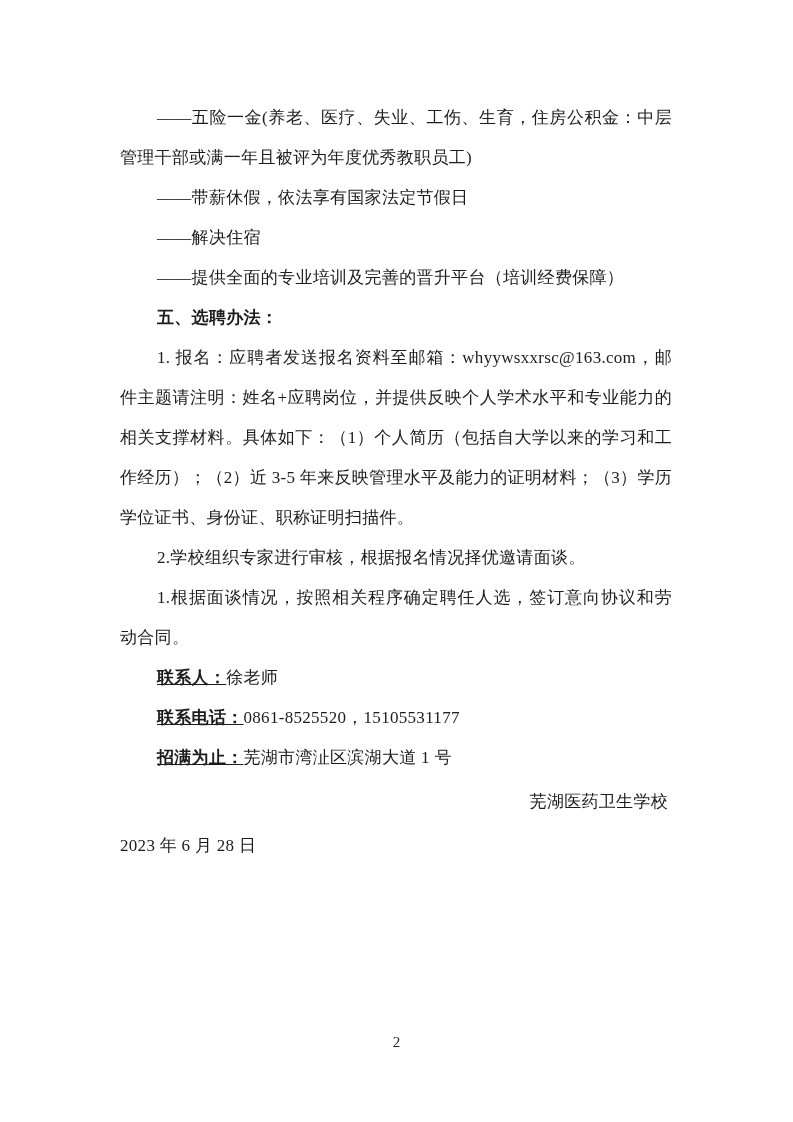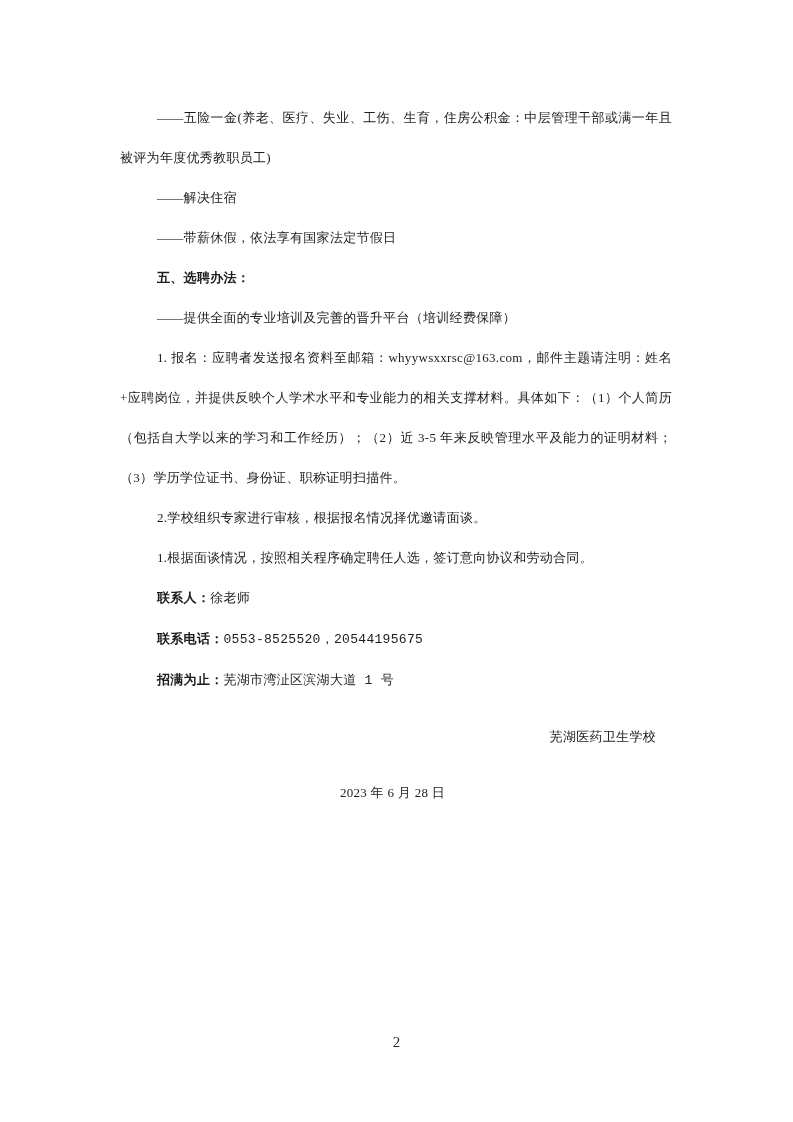--- a/index.html
+++ b/index.html
@@ -14,87 +14,87 @@
     background: #ffffff;
     color: #1c1c1c;
     font-family: "Liberation Serif", "DejaVu Serif", serif;
     overflow: hidden;
   }
   .content {
     position: absolute;
     left: 120px;
     top: 98px;
     width: 552px;
-    font-size: 13px;
+    font-size: 17px;
     line-height: 40px;
     text-align: justify;
     letter-spacing: 0.3px;
   }
   .para {
     margin: 0;
     text-indent: 37px;
   }
   .heading {
     font-weight: bold;
     font-family: "Liberation Sans", "DejaVu Sans", sans-serif;
   }
   .contact-row {
     margin: 0;
     text-indent: 37px;
     white-space: pre-wrap;
   }
   .contact-label {
     font-weight: bold;
     font-family: "Liberation Sans", "DejaVu Sans", sans-serif;
+    text-decoration: underline;
   }
   .contact-value {
     white-space: pre-wrap;
-    font-family: Liberation Mono, monospace;
   }
   .sign-org {
-    margin: 16px;
+    margin: 4px;
     text-indent: 0;
     text-align: right;
   }
   .sign-date {
     margin: 0;
     text-indent: 0;
-    text-align: center;
+    text-align: left;
     padding-right: 7px;
   }
   .footer {
     position: absolute;
     top: 1032px;
     left: 0;
     width: 100%;
     text-align: center;
     font-size: 15px;
     line-height: 20px;
     color: #2a2a2a;
   }
 </style>
 </head>
 <body>
 
 <div class="page">
   <div class="content">
 
     <p class="para">——五险一金(养老、医疗、失业、工伤、生育，住房公积金：中层管理干部或满一年且被评为年度优秀教职员工)</p>
+    <p class="para">——带薪休假，依法享有国家法定节假日</p>
     <p class="para">——解决住宿</p>
-    <p class="para">——带薪休假，依法享有国家法定节假日</p>
+    <p class="para">——提供全面的专业培训及完善的晋升平台（培训经费保障）</p>
+
     <p class="para heading">五、选聘办法：</p>
-
-    <p class="para">——提供全面的专业培训及完善的晋升平台（培训经费保障）</p>
 
     <p class="para">1. 报名：应聘者发送报名资料至邮箱：whyywsxxrsc@163.com，邮件主题请注明：姓名+应聘岗位，并提供反映个人学术水平和专业能力的相关支撑材料。具体如下：（1）个人简历（包括自大学以来的学习和工作经历）；（2）近 3-5 年来反映管理水平及能力的证明材料；（3）学历学位证书、身份证、职称证明扫描件。</p>
     <p class="para">2.学校组织专家进行审核，根据报名情况择优邀请面谈。</p>
     <p class="para">1.根据面谈情况，按照相关程序确定聘任人选，签订意向协议和劳动合同。</p>
 
     <p class="contact-row"><span class="contact-label">联系人：</span><span class="contact-value">徐老师</span></p>
-    <p class="contact-row"><span class="contact-label">联系电话：</span><span class="contact-value">0553-8525520，20544195675</span></p>
+    <p class="contact-row"><span class="contact-label">联系电话：</span><span class="contact-value">0861-8525520，15105531177</span></p>
     <p class="contact-row"><span class="contact-label">招满为止：</span><span class="contact-value">芜湖市湾沚区滨湖大道 1 号</span></p>
 
     <p class="sign-org">芜湖医药卫生学校</p>
     <p class="sign-date">2023 年 6 月 28 日</p>
   </div>
 
   <div class="footer">
     <span>2</span>
   </div>
 </div>

